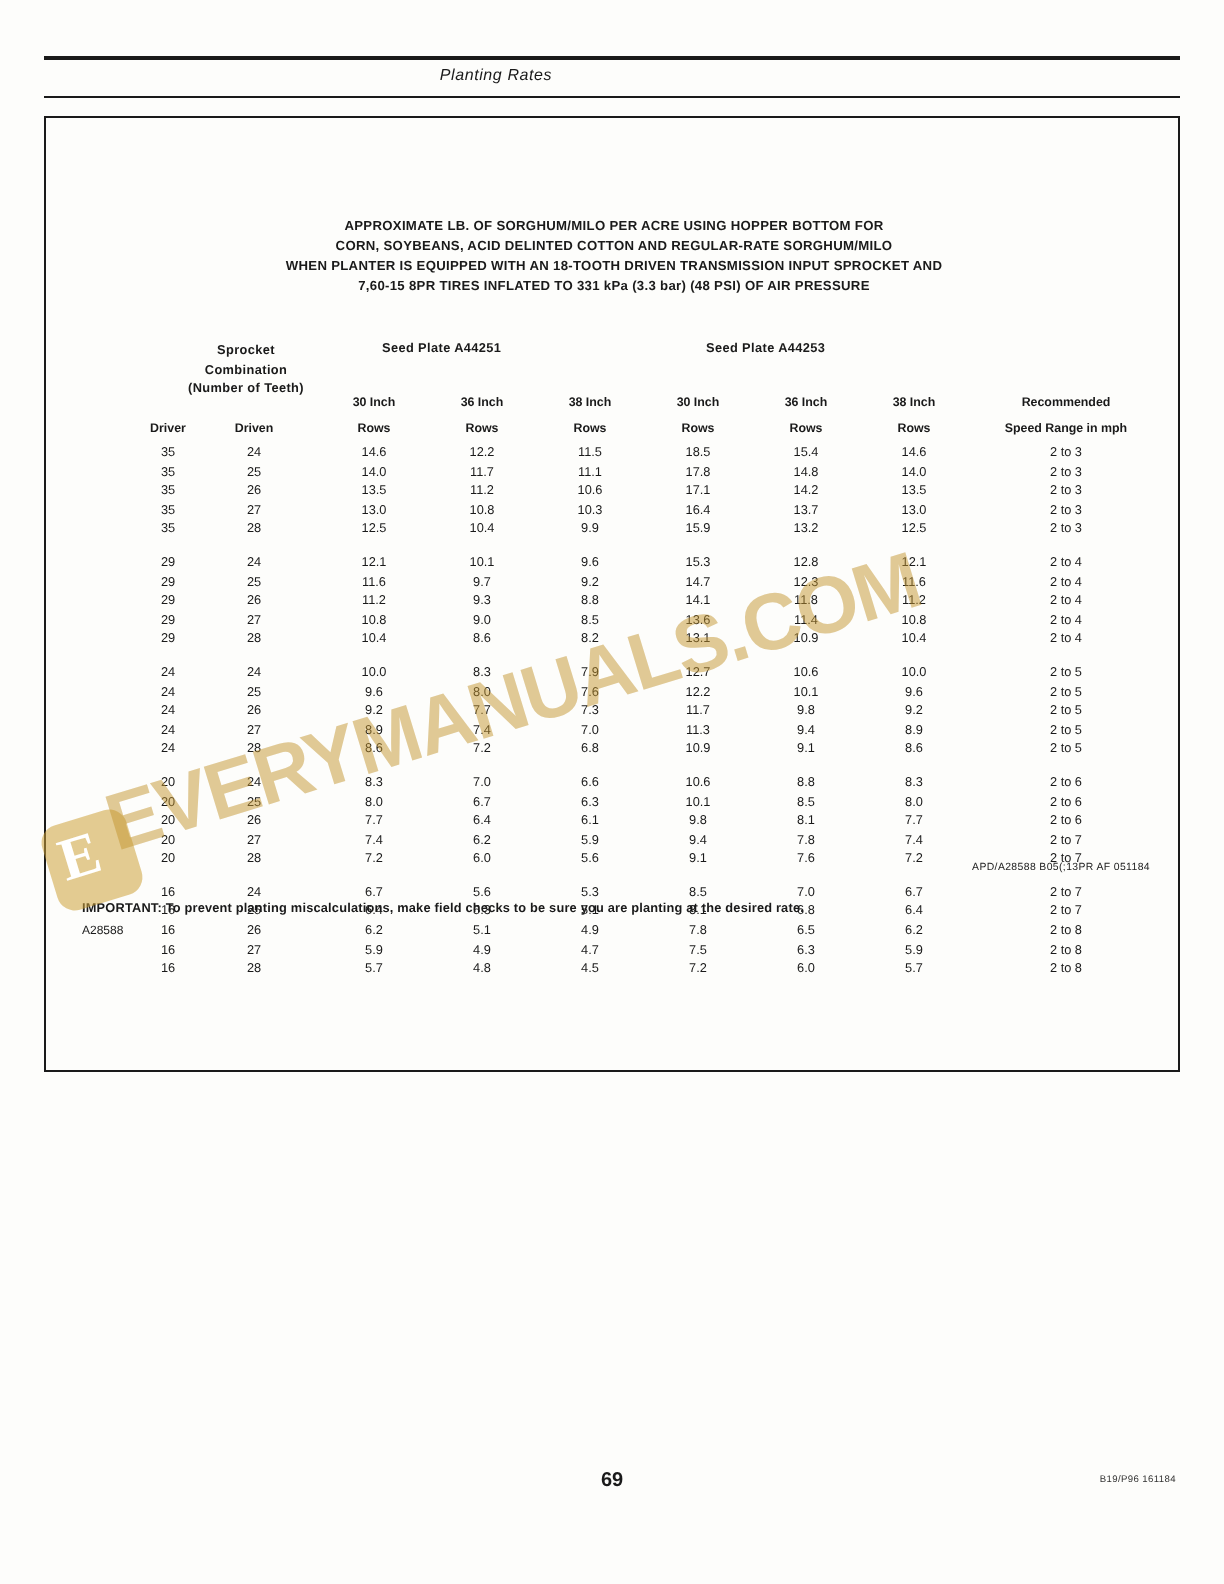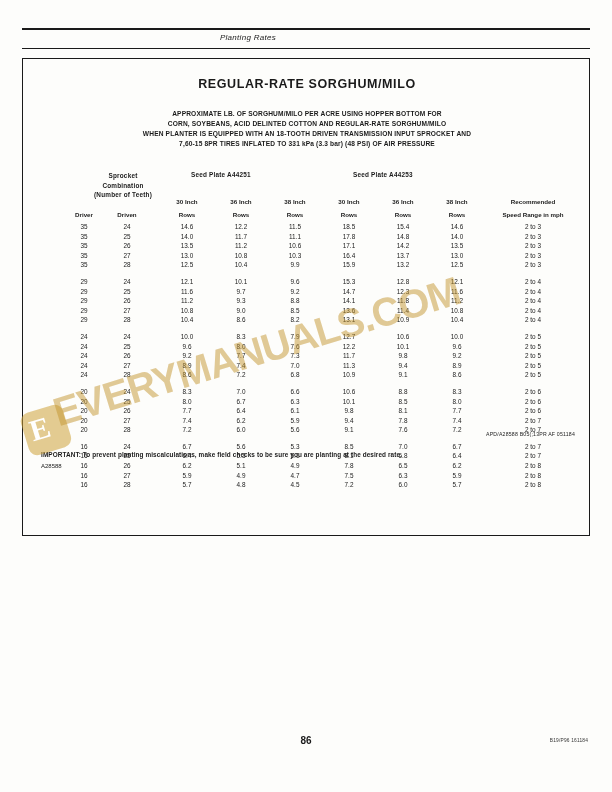--- a/index.html
+++ b/index.html
@@ -239,21 +239,20 @@
 <body>
 
 <div class="page">
 
   <div class="header-rule-top"></div>
   <div class="header-title">Planting Rates</div>
   <div class="header-rule-bottom"></div>
 
   <div class="frame">
 
-    <div class="main-title">REGULAR-RATE SORGHUM/MILO</div>
 
     <div class="intro">
       <div>APPROXIMATE LB. OF SORGHUM/MILO PER ACRE USING HOPPER BOTTOM FOR</div>
       <div>CORN, SOYBEANS, ACID DELINTED COTTON AND REGULAR-RATE SORGHUM/MILO</div>
       <div>WHEN PLANTER IS EQUIPPED WITH AN 18-TOOTH DRIVEN TRANSMISSION INPUT SPROCKET AND</div>
       <div>7,60-15 8PR TIRES INFLATED TO 331 kPa (3.3 bar) (48 PSI) OF AIR PRESSURE</div>
     </div>
 
     <div class="grouphdr sprocket">
       <div>Sprocket</div>
@@ -575,21 +574,21 @@
     <div class="code-right">APD/A28588  B05(;13PR  AF  051184</div>
 
     <div class="important">
       <span class="lead">IMPORTANT:</span>
       <span>To prevent planting miscalculations, make field checks to be sure you are planting at the desired rate.</span>
     </div>
     <div class="code-left">A28588</div>
 
   </div>
 
-  <div class="page-number">86</div>
+  <div class="page-number">69</div>
   <div class="footer-code">B19/P96   161184</div>
 
   <div class="watermark">
     <div class="wm-badge"></div>
     <div class="wm-badge-e">E</div>
     <div class="wm-text">EVERYMANUALS.COM</div>
   </div>
 
 </div>
 

